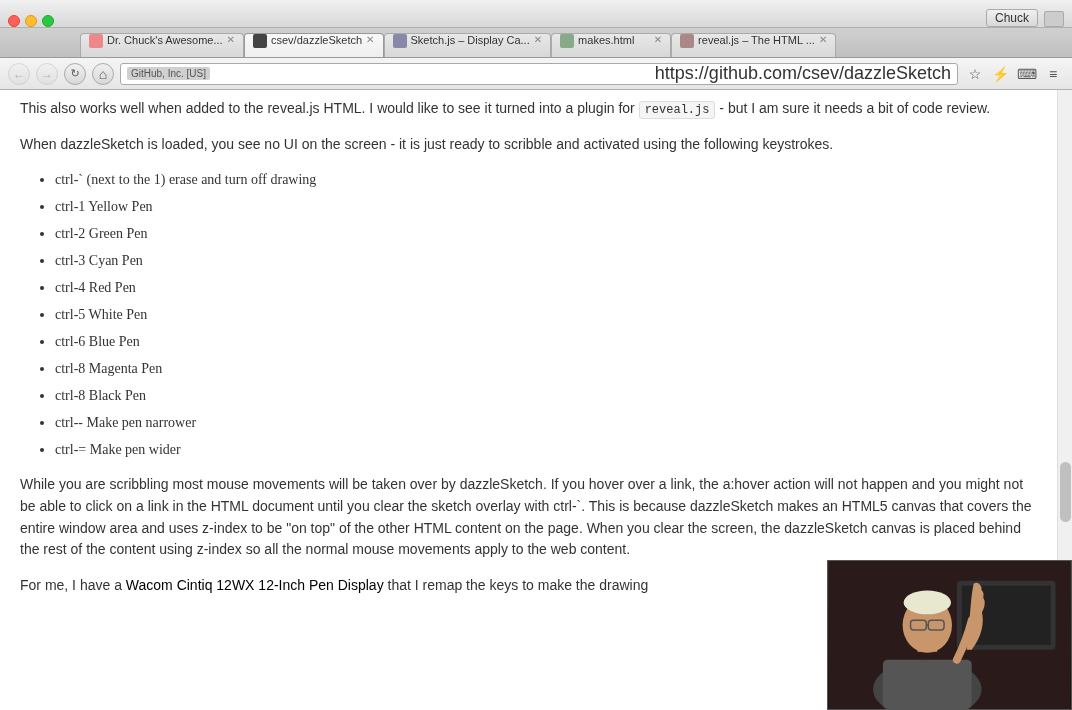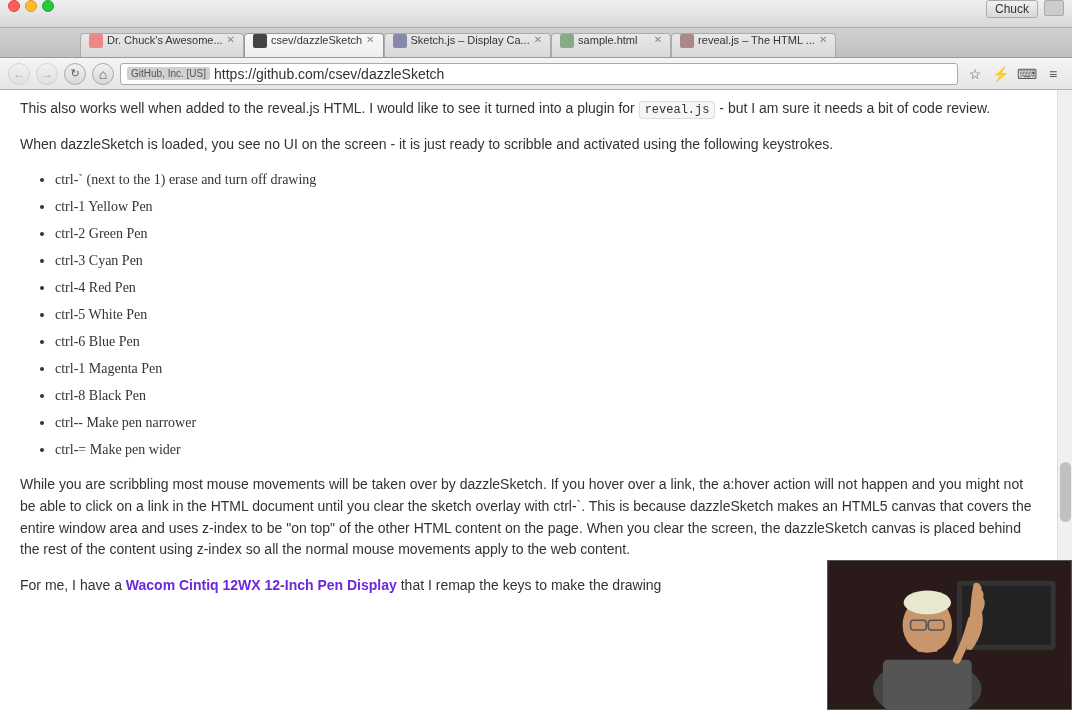--- a/index.html
+++ b/index.html
@@ -1,59 +1,59 @@
 <!DOCTYPE html>
 <html><head>
   <meta charset="utf-8">
   <style>
     * { margin: 0; padding: 0; box-sizing: border-box; }
     body { font-family: -apple-system, BlinkMacSystemFont, 'Helvetica Neue', Arial, sans-serif; background: #fff; font-size: 14px; color: #333; overflow: hidden; width: 1072px; height: 710px; }
 
     
     .browser-frame { width: 1072px; height: 710px; display: flex; flex-direction: column; background: #e8e8e8; }
 
-    .title-bar { height: 28px; background: linear-gradient(to bottom, #f0f0f0, #d8d8d8); display: flex; align-items: flex-start; padding: 0 8px; gap: 6px; border-bottom: 1px solid #b0b0b0; }
+    .title-bar { height: 28px; background: linear-gradient(to bottom, #f0f0f0, #d8d8d8); display: flex; align-items: flex-end; padding: 0 8px; gap: 6px; border-bottom: 1px solid #b0b0b0; }
     .traffic-lights { display: flex; gap: 5px; align-items: center; }
     .traffic-light { width: 12px; height: 12px; border-radius: 50%; cursor: pointer; }
     .tl-red { background: #ff5f57; border: 0.5px solid #e0443e; }
     .tl-yellow { background: #febc2e; border: 0.5px solid #d4a017; }
     .tl-green { background: #28c840; border: 0.5px solid #1aab29; }
 
     .tabs-bar { height: 30px; background: linear-gradient(to bottom, #d0d0d0, #c0c0c0); display: flex; align-items: flex-end; padding: 0 0 0 80px; border-bottom: 1px solid #999; }
     .tab { height: 24px; min-width: 120px; max-width: 180px; background: linear-gradient(to bottom, #e8e8e8, #d8d8d8); border: 1px solid #aaa; border-bottom: none; border-radius: 4px 4px 0 0; display: flex; align-items: flex-start; padding: 0 8px; font-size: 11px; color: #333; cursor: pointer; gap: 4px; flex-shrink: 0; }
     .tab.active { background: linear-gradient(to bottom, #f8f8f8, #efefef); border-color: #999; z-index: 1; margin-top: 12px; }
     .tab-favicon { width: 14px; height: 14px; background: #666; border-radius: 2px; flex-shrink: 0; }
     .tab-label { overflow: hidden; white-space: nowrap; text-overflow: ellipsis; flex: 1; }
     .tab-close { font-size: 10px; color: #888; cursor: pointer; flex-shrink: 0; }
 
     .nav-bar { height: 32px; background: linear-gradient(to bottom, #f5f5f5, #e5e5e5); display: flex; align-items: center; padding: 0 8px; gap: 6px; border-bottom: 1px solid #b0b0b0; }
     .nav-btn { width: 22px; height: 22px; border-radius: 50%; background: linear-gradient(to bottom, #f0f0f0, #d8d8d8); border: 1px solid #aaa; display: flex; align-items: center; justify-content: center; cursor: pointer; font-size: 12px; color: #555; }
     .nav-btn.disabled { opacity: 0.4; cursor: default; }
     .nav-btn-refresh { font-size: 11px; }
     .nav-home { font-size: 14px; }
     .address-bar { flex: 1; height: 22px; background: white; border: 1px solid #aaa; border-radius: 3px; display: flex; align-items: center; padding: 0 6px; font-size: 12px; color: #333; gap: 4px; }
-    .address-text { flex: 1; font-size: 14px; }
+    .address-text { flex: 1; font-size: 18px; text-align: right; }
     .address-badge { background: #d0d0d0; border-radius: 2px; padding: 1px 4px; font-size: 10px; color: #555; }
     .nav-right { display: flex; gap: 4px; align-items: center; }
     .nav-icon { width: 22px; height: 22px; display: flex; align-items: center; justify-content: center; font-size: 14px; color: #555; cursor: pointer; }
 
     .user-badge { background: linear-gradient(to bottom, #f0f0f0, #d8d8d8); border: 1px solid #aaa; border-radius: 3px; padding: 1px 8px; font-size: 12px; cursor: pointer; }
 
     
     .content-area { flex: 1; background: white; overflow: hidden; display: flex; position: relative; }
     .page-content { flex: 1; padding: 0 20px; overflow-y: auto; padding-top: 8px; }
 
     .text-block { margin-bottom: 14px; line-height: 1.55; font-size: 14px; color: #333; }
 
     code.inline { background: #f5f5f5; border: 1px solid #ddd; border-radius: 3px; padding: 1px 5px; font-family: Liberation Mono, monospace; font-size: 12px; color: #333; }
 
     ul.keystroke-list { list-style: disc; margin-left: 35px; margin-bottom: 14px; font-family: Liberation Serif, serif; }
     ul.keystroke-list li { margin-bottom: 6px; font-size: 14px; line-height: 1.5; color: #333; }
 
-    .link-text { color: #6d28d9; text-decoration: none; cursor: pointer; font-weight: bold; }
+    .link-text { color: #000000; text-decoration: none; cursor: pointer; }
 
     
     .video-overlay { position: absolute; bottom: 0; right: 0; width: 245px; height: 150px; background: #1a1a1a; border: 1px solid #555; overflow: hidden; }
     .video-content { width: 100%; height: 100%; background: linear-gradient(135deg, #2a2a2a 0%, #1a1a1a 50%, #111 100%); display: flex; align-items: center; justify-content: center; position: relative; }
     .video-person { width: 100%; height: 100%; position: relative; overflow: hidden; }
     .video-bg { width: 100%; height: 100%; background: linear-gradient(to bottom, #3a3030 0%, #2a2020 40%, #1a1010 100%); }
 
     
     .content-scrollbar { width: 15px; background: #f0f0f0; border-left: 1px solid #ddd; position: relative; }
     .scrollbar-thumb { position: absolute; top: 60%; width: 11px; height: 60px; background: #c0c0c0; border-radius: 6px; left: 2px; }
@@ -85,21 +85,21 @@
       <span class="tab-label">csev/dazzleSketch</span>
       <span class="tab-close">✕</span>
     </div>
     <div class="tab">
       <div class="tab-favicon" style="background:#88a;"></div>
       <span class="tab-label">Sketch.js – Display Ca...</span>
       <span class="tab-close">✕</span>
     </div>
     <div class="tab">
       <div class="tab-favicon" style="background:#8a8;"></div>
-      <span class="tab-label">sample.html</span>
+      <span class="tab-label">makes.html</span>
       <span class="tab-close">✕</span>
     </div>
     <div class="tab">
       <div class="tab-favicon" style="background:#a88;"></div>
       <span class="tab-label">reveal.js – The HTML ...</span>
       <span class="tab-close">✕</span>
     </div>
   </div>
 
   <div class="nav-bar">
@@ -133,21 +133,21 @@
       </div>
 
       <ul class="keystroke-list">
         <li>ctrl-` (next to the 1) erase and turn off drawing</li>
         <li>ctrl-1 Yellow Pen</li>
         <li>ctrl-2 Green Pen</li>
         <li>ctrl-3 Cyan Pen</li>
         <li>ctrl-4 Red Pen</li>
         <li>ctrl-5 White Pen</li>
         <li>ctrl-6 Blue Pen</li>
-        <li>ctrl-1 Magenta Pen</li>
+        <li>ctrl-8 Magenta Pen</li>
         <li>ctrl-8 Black Pen</li>
         <li>ctrl-- Make pen narrower</li>
         <li>ctrl-= Make pen wider</li>
       </ul>
 
       <div class="text-block">
         <span>While you are scribbling most mouse movements will be taken over by dazzleSketch. If you hover over a link, the a:hover action will not happen and you might not be able to click on a link in the HTML document until you clear the sketch overlay with ctrl-`. This is because dazzleSketch makes an HTML5 canvas that covers the entire window area and uses z-index to be "on top" of the other HTML content on the page. When you clear the screen, the dazzleSketch canvas is placed behind the rest of the content using z-index so all the normal mouse movements apply to the web content.</span>
       </div>
 
       <div class="text-block">

